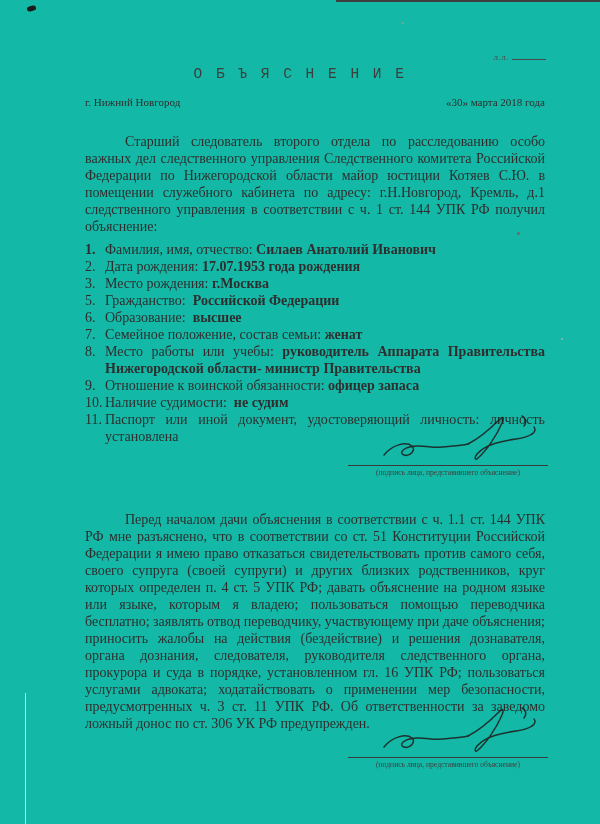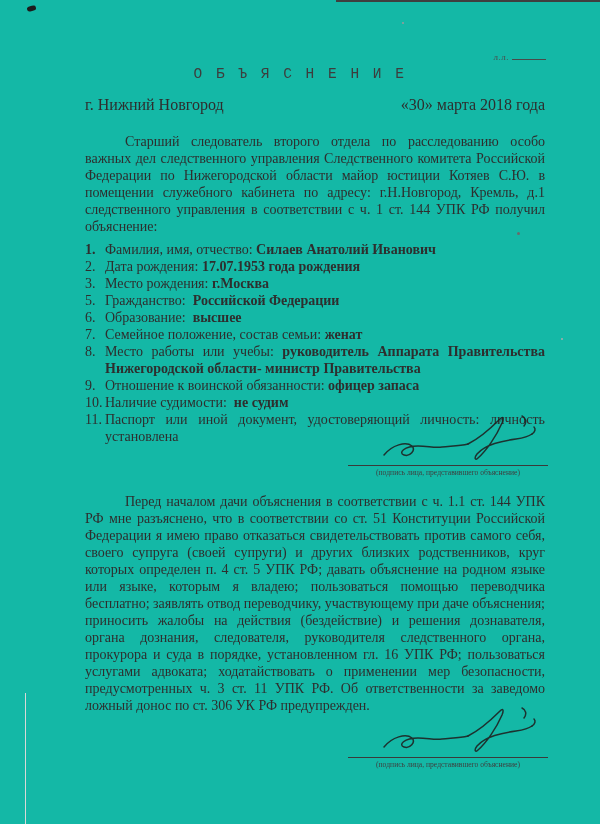--- a/index.html
+++ b/index.html
@@ -19,31 +19,31 @@
   .speck-b { top:22px;  left:402px; width:2px; height:2px; background:#9a9a9a; }
   .speck-c { top:338px; left:561px; width:2px; height:2px; background:#ababab; }
   
   .sheet-label { position:absolute; top:50px; right:54px; font-size:9px; color:#4a4a4a; letter-spacing:.5px; }
   .sheet-label .blank { display:inline-block; width:34px; height:9px; border-bottom:1.2px solid #4a4a4a; margin-left:3px; }
   .doc-title {
     position:absolute; top:66px; left:0; right:0; text-align:center;
     font-family:Liberation Mono, monospace;
     font-size:14.5px; letter-spacing:2.5px; color:#3d3d3d; font-weight:400;
   }
-  .meta-row { position:absolute; top:96px; left:85px; right:55px; display:flex; justify-content:space-between; font-size:16px; }
+  .meta-row { position:absolute; top:96px; left:85px; right:55px; display:flex; justify-content:space-between; font-size:11px; }
   
   .content { position:absolute; top:133px; left:85px; right:55px; font-size:14px; line-height:17px; }
   .intro  { margin:0; text-align:justify; text-indent:40px; }
   .num-list { margin-top:6px; }
   .item { margin:0; padding-left:20px; text-indent:-20px; text-align:justify; }
   .item .num { display:inline-block; min-width:20px; text-indent:0; }
   .num-bold { font-weight:bold; }
   .val { font-weight:bold; }
   .val-regular { font-weight:normal; }
-  .rights { margin:48px 0 0 0; text-align:justify; text-indent:40px; }
+  .rights { margin:66px 0 0 0; text-align:justify; text-indent:40px; }
   
   .sig { position:absolute; width:200px; height:60px; }
   .sig-1 { top:423px; left:348px; }
   .sig-2 { top:715px; left:348px; }
   .sig .sig-line { position:absolute; top:42px; left:0; right:0; border-top:1px solid #3a3a3a; }
   .sig .sig-cap  { position:absolute; top:45px; left:-14px; right:-14px; text-align:center; font-size:7.6px; color:#3f3f3f; }
   .sig svg { position:absolute; top:-8px; right:2px; }
   .sig path { stroke:#1f1f1f; stroke-width:1.5; fill:none; stroke-linecap:round; opacity:.88; }
 </style>
 </head>

